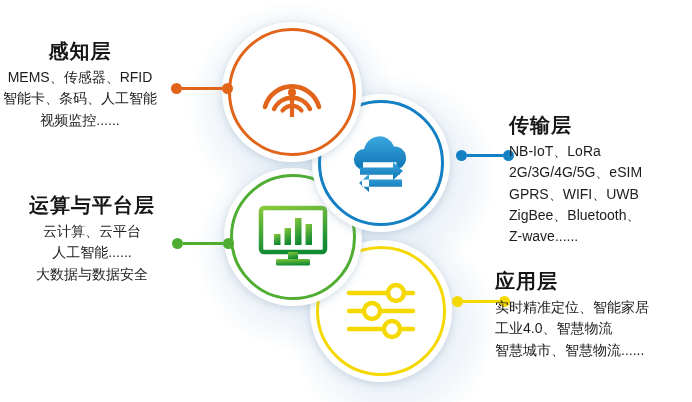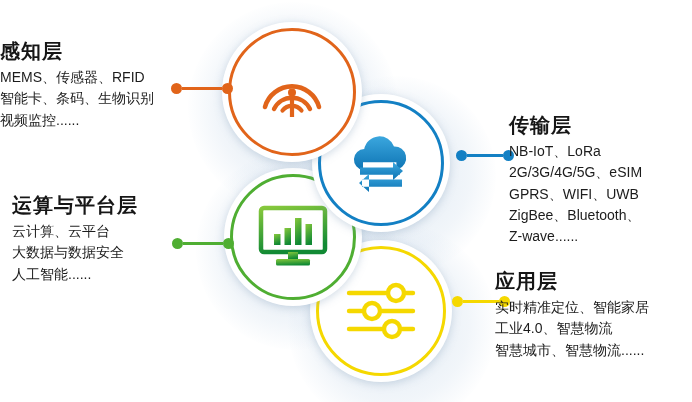--- a/index.html
+++ b/index.html
@@ -56,21 +56,21 @@
   .conn-apply    { left: 452px; top: 296px; width: 58px; }
 
   
   .txt { position: absolute; z-index: 7; }
   .txt h2 {
     font-size: 20px; font-weight: bold; color: #161616;
     letter-spacing: 1px; line-height: 1.15; margin-bottom: 4px;
   }
   .txt .body { font-size: 14px; color: #1c1c1c; line-height: 1.52; white-space: nowrap; }
 
-  .txt-left  { text-align: left; }
+  .txt-left  { text-align: center; }
   .txt-right { text-align: left; margin-left: 6px; }
 
   .t-sense    { left: 0px;   top: 40px;  width: 160px; }
   .t-compute  { left: 12px;   top: 194px; width: 160px; }
   .t-transmit { left: 503px; top: 114px; width: 190px; }
   .t-apply    { left: 489px; top: 270px; width: 190px; }
 </style>
 </head>
 <body>
 
@@ -162,38 +162,38 @@
   </div>
   <div class="connector conn-apply">
     <span class="dot" style="background:#F5D800"></span>
     <span class="bar" style="background:#F5D800"></span>
     <span class="dot" style="background:#F5D800"></span>
   </div>
 
   <div class="txt txt-left t-sense">
     <h2>感知层</h2>
     <div class="body">MEMS、传感器、RFID</div>
-    <div class="body">智能卡、条码、生物识别</div>
+    <div class="body">智能卡、条码、人工智能</div>
     <div class="body">视频监控......</div>
   </div>
 
   <div class="txt txt-right t-transmit">
     <h2>传输层</h2>
     <div class="body">NB-IoT、LoRa</div>
     <div class="body">2G/3G/4G/5G、eSIM</div>
     <div class="body">GPRS、WIFI、UWB</div>
     <div class="body">ZigBee、Bluetooth、</div>
     <div class="body">Z-wave......</div>
   </div>
 
   <div class="txt txt-left t-compute">
     <h2>运算与平台层</h2>
     <div class="body">云计算、云平台</div>
+    <div class="body">人工智能......</div>
     <div class="body">大数据与数据安全</div>
-    <div class="body">人工智能......</div>
   </div>
 
   <div class="txt txt-right t-apply">
     <h2>应用层</h2>
     <div class="body">实时精准定位、智能家居</div>
     <div class="body">工业4.0、智慧物流</div>
     <div class="body">智慧城市、智慧物流......</div>
   </div>
 
 </div>

